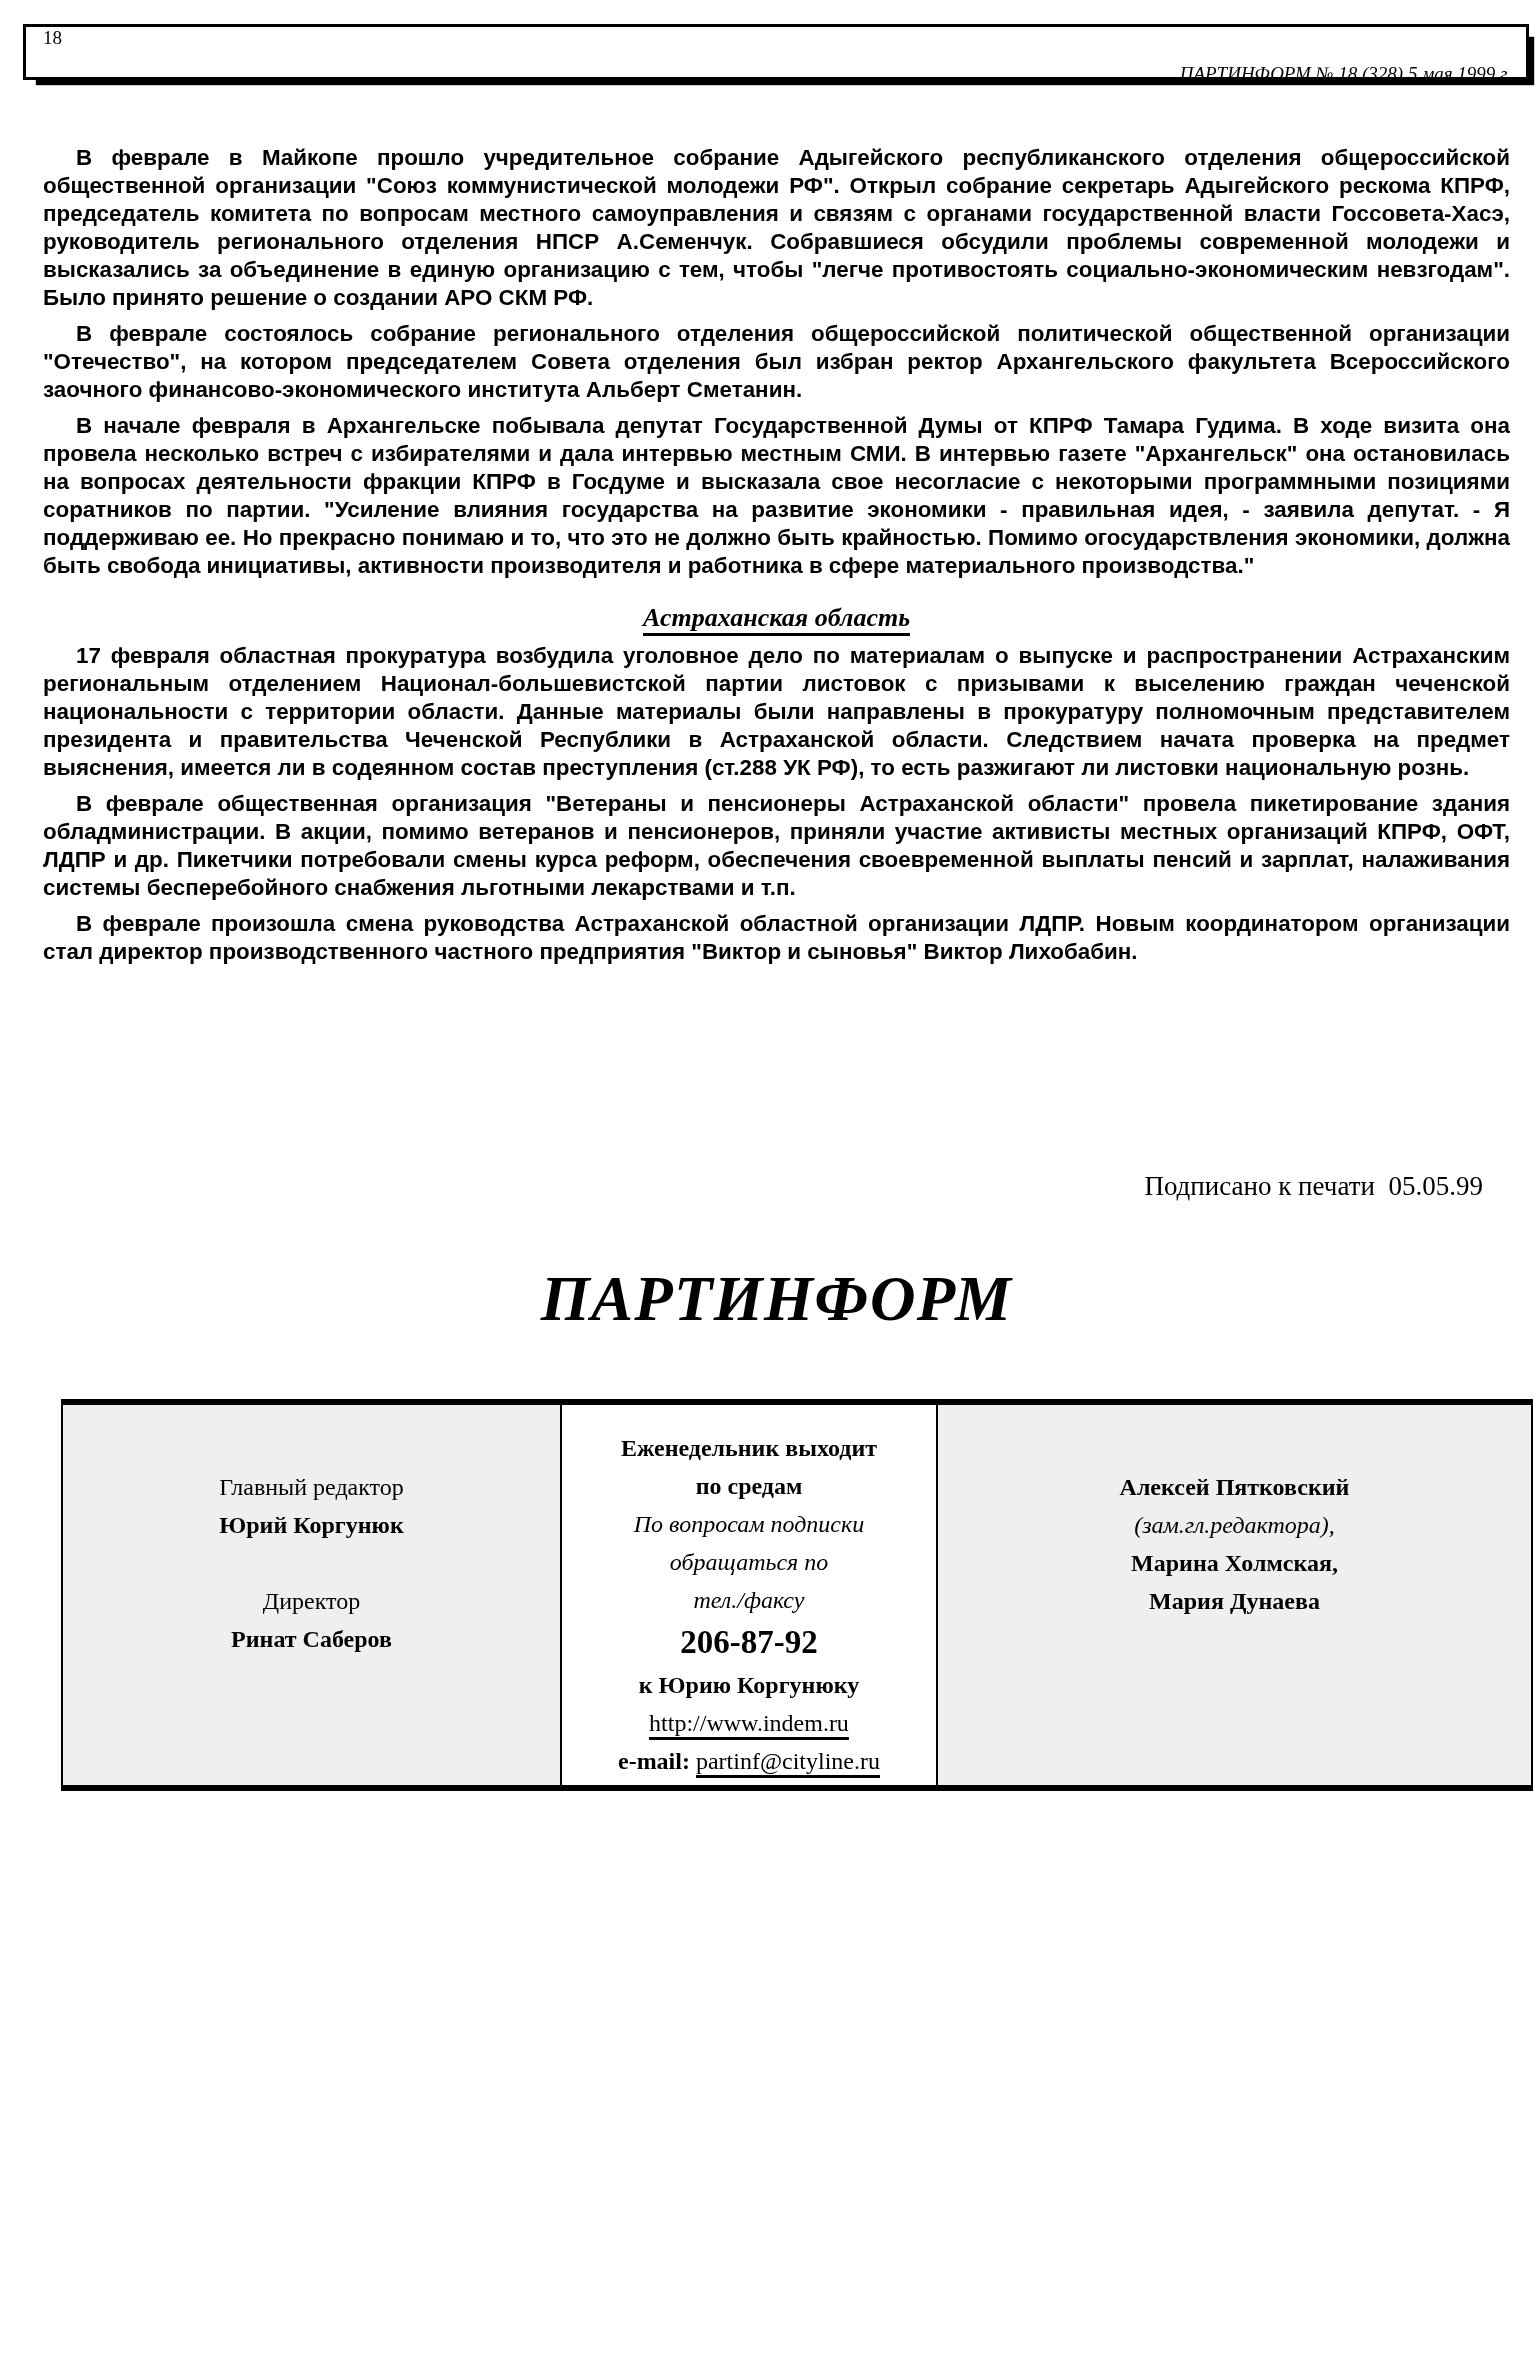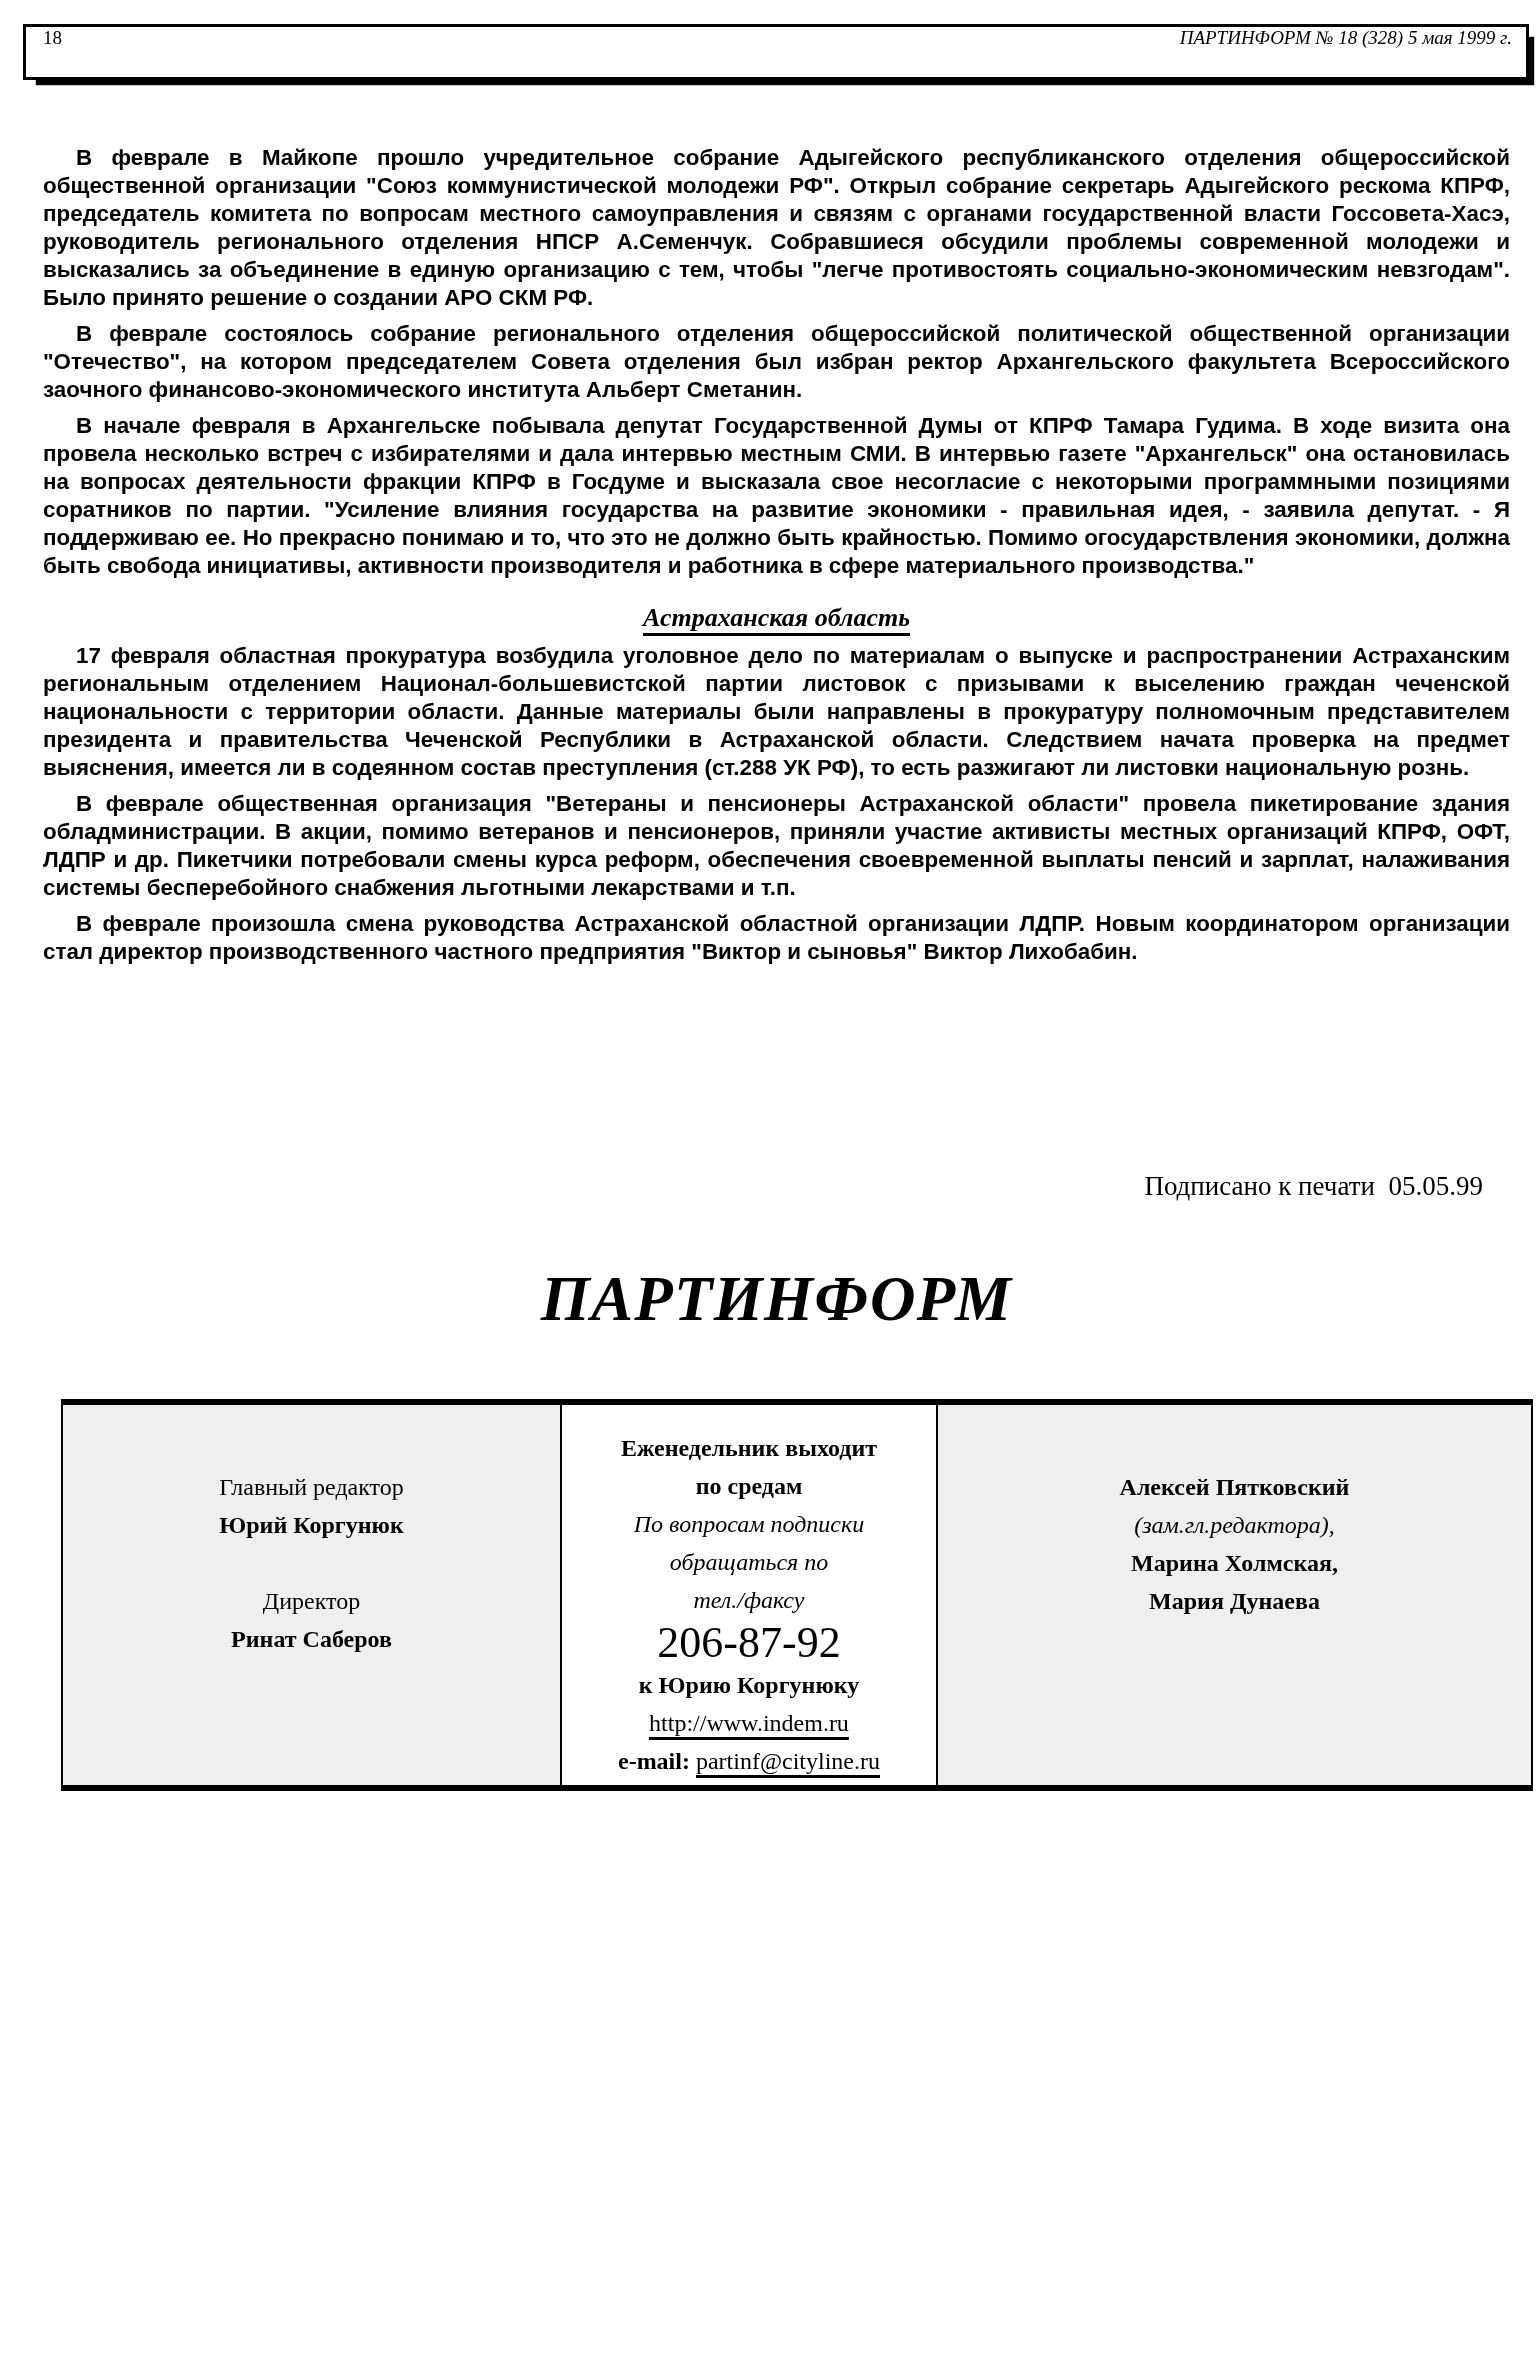--- a/index.html
+++ b/index.html
@@ -21,21 +21,21 @@
     border: 3.2px solid #000;
     box-shadow: 9px 9px 0 -3.8px #000;
     display: flex;
     align-items: flex-start;
     justify-content: space-between;
     padding: 0 14px 0 17px;
     font-family: "Liberation Serif", serif;
     font-size: 19px;
     background: #fff;
   }
-  .header-issue { font-style: italic; }
+  .header-issue { font-style: italic; margin-top: 36px; }
 
   
   .article {
     position: absolute;
     left: 35px; top: 136px;
     width: 1483px;
     font-family: "Liberation Sans", sans-serif;
     font-weight: bold;
     font-size: 22.4px;
     line-height: 28px;
@@ -93,21 +93,21 @@
     text-align: center;
     background: #fff;
   }
   .cell { padding-top: 63px; }
   .cell-left  { width: 499px; background: #efefef; border-right: 2.6px solid #000; }
   .cell-center{ width: 376px; background: #ffffff; border-right: 2.6px solid #000; padding-top: 24px; }
   .cell-right { flex: 1; background: #efefef; }
   .ln { line-height: 38px; }
   .bold   { font-weight: bold; }
   .italic { font-style: italic; }
-  .phone  { font-size: 44px; line-height: 47px; font-weight: normal; }
+  .phone  { font-size: 33px; line-height: 47px; font-weight: bold; }
   .link   { color: #000; text-decoration: none; border-bottom: 3.2px solid #000; padding-bottom: 0.6px; }
 </style>
 </head>
 <body>
 
 <div class="page">
 
   <div class="header-bar">
     <span class="header-page-number">18</span>
     <span class="header-issue">ПАРТИНФОРМ № 18 (328) 5 мая 1999 г.</span>

